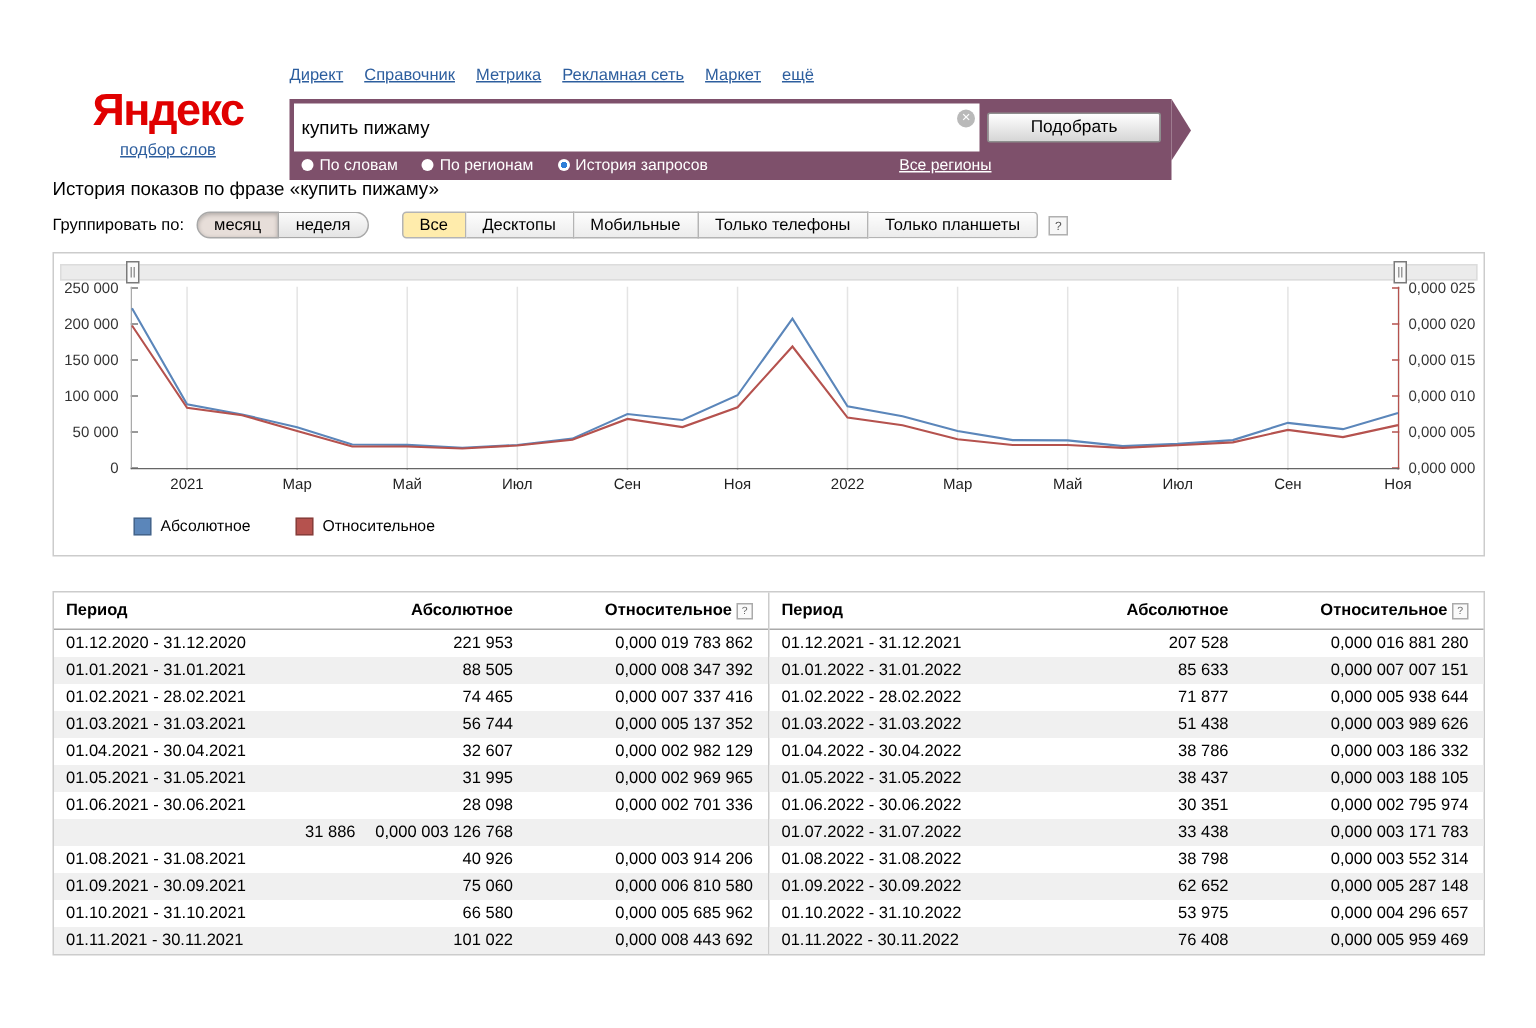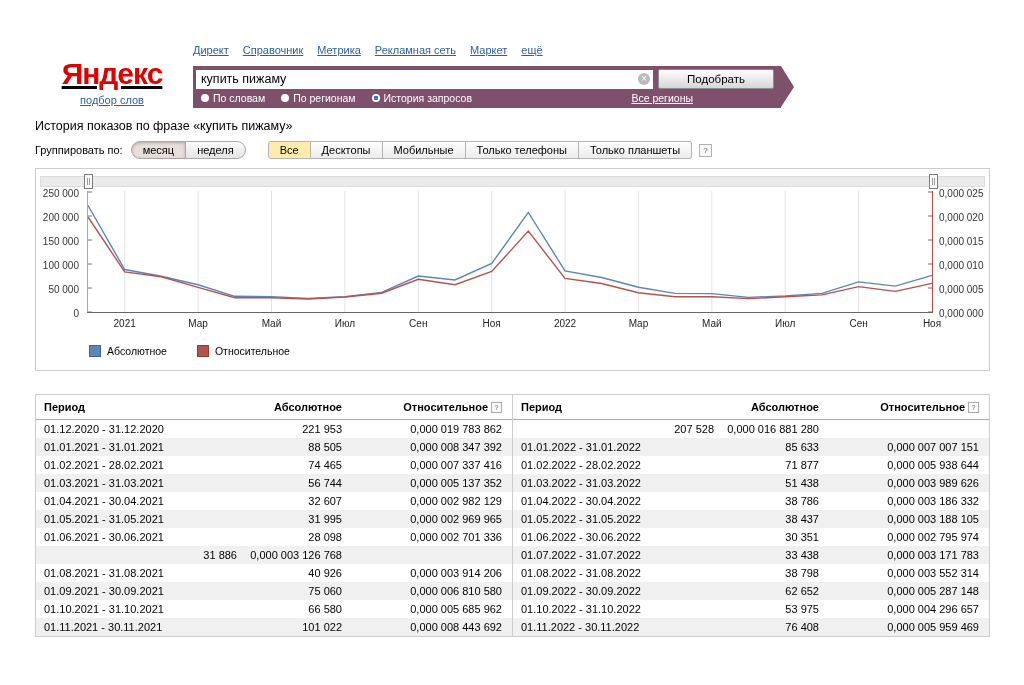--- a/index.html
+++ b/index.html
@@ -4,38 +4,38 @@
 <style>
   html,body{margin:0;padding:0;background:#fff;}
   body{font-family:"Liberation Sans",sans-serif;color:#000;}
   #page{position:relative;width:1024px;height:685px;background:#fff;overflow:hidden;}
 
   
   #topnav{position:absolute;left:193px;top:44px;display:flex;gap:14px;font-size:11px;}
   #topnav a{color:#2d5e9e;text-decoration:underline;cursor:pointer;white-space:nowrap;}
 
   
-  #logo-block{position:absolute;left:52px;top:58px;width:120px;text-align:center;text-decoration:underline;}
+  #logo-block{position:absolute;left:52px;top:58px;width:120px;text-align:center;}
   .logo-text{font-size:30px;font-weight:bold;color:#e00000;letter-spacing:-1px;line-height:32px;cursor:pointer;}
   .logo-sub{font-size:11px;color:#2d5e9e;text-decoration:underline;margin-top:3px;display:inline-block;cursor:pointer;}
 
   
   #searchbar{position:absolute;left:193px;top:66px;width:588px;background:#7e506b;}
   #searchbar::after{content:"";position:absolute;right:-13px;top:0;width:0;height:0;
     border-top:21px solid transparent;border-bottom:20px solid transparent;border-left:13px solid #7e506b;}
   .sb-row1{display:flex;align-items:center;padding:3px 3px 2px 3px;gap:5px;}
-  .sb-input-wrap{flex:1;position:relative;background:#fff;height:19px;display:flex;align-items:center;}
+  .sb-input-wrap{flex:1;position:relative;background:#fff;height:32px;display:flex;align-items:center;}
   .sb-input{border:none;outline:none;width:100%;height:17px;font-size:12.5px;padding:0 20px 0 5px;font-family:inherit;background:transparent;}
   .sb-clear{position:absolute;right:3px;top:3.5px;width:12px;height:12px;border-radius:50%;background:#b9b9b9;color:#fff;font-size:10px;line-height:11px;text-align:center;cursor:pointer;}
   .sb-submit{height:20px;padding:0 28px;font-size:11.5px;background:linear-gradient(#fefefe,#d6d6d6);border:1px solid #8e8e8e;border-radius:2px;margin-right:4px;font-family:inherit;cursor:pointer;}
   .sb-row2{display:flex;align-items:center;gap:16px;padding:1px 8px 4px 8px;font-size:10.5px;color:#fff;}
   .mode{display:flex;align-items:center;gap:4px;cursor:pointer;white-space:nowrap;}
   .dot{width:8px;height:8px;border-radius:50%;background:#fff;flex:0 0 auto;}
   .mode.sel .dot{background:radial-gradient(circle,#2f7ed8 0 2.2px,#fff 2.3px);}
-  .regions{margin-left:auto;margin-right:80px;text-decoration:underline;cursor:pointer;white-space:nowrap;}
+  .regions{margin-left:auto;margin-right:112px;text-decoration:underline;cursor:pointer;white-space:nowrap;}
 
   
   #page-title{position:absolute;left:35px;top:119px;font-size:12.5px;}
   #controls{position:absolute;left:35px;top:141px;display:flex;align-items:center;font-size:11px;}
   .ctl-label{margin-right:8px;}
   #group-btns{display:flex;}
   .grp-btn{padding:2px 11px;border:1px solid #a8a8a8;background:linear-gradient(#fbfbfb,#e4e4e4);font-size:11px;font-family:inherit;cursor:pointer;}
   .grp-btn.gb-left{border-radius:10px 0 0 10px;}
   .grp-btn.gb-right{border-radius:0 10px 10px 0;border-left:none;}
   .grp-btn.sel{background:#e7ded9;box-shadow:inset 0 1px 3px rgba(0,0,0,.25);}
@@ -307,20 +307,21 @@
         </div>
     </div>
     <div class="htable right">
       <div class="t-head">
         <span class="c-period">Период</span>
         <span class="c-abs">Абсолютное</span>
         <span class="c-rel"><span>Относительное</span><span class="help-mini">?</span></span>
       </div>
       <div class="t-body" id="tbody-right">
           <div class="t-row">
+            <span class="c-period">01.12.2021 - 31.12.2021</span>
             <span class="c-abs">207 528</span>
             <span class="c-rel">0,000 016 881 280</span>
           </div>
           <div class="t-row">
             <span class="c-period">01.01.2022 - 31.01.2022</span>
             <span class="c-abs">85 633</span>
             <span class="c-rel">0,000 007 007 151</span>
           </div>
           <div class="t-row">
             <span class="c-period">01.02.2022 - 28.02.2022</span>

